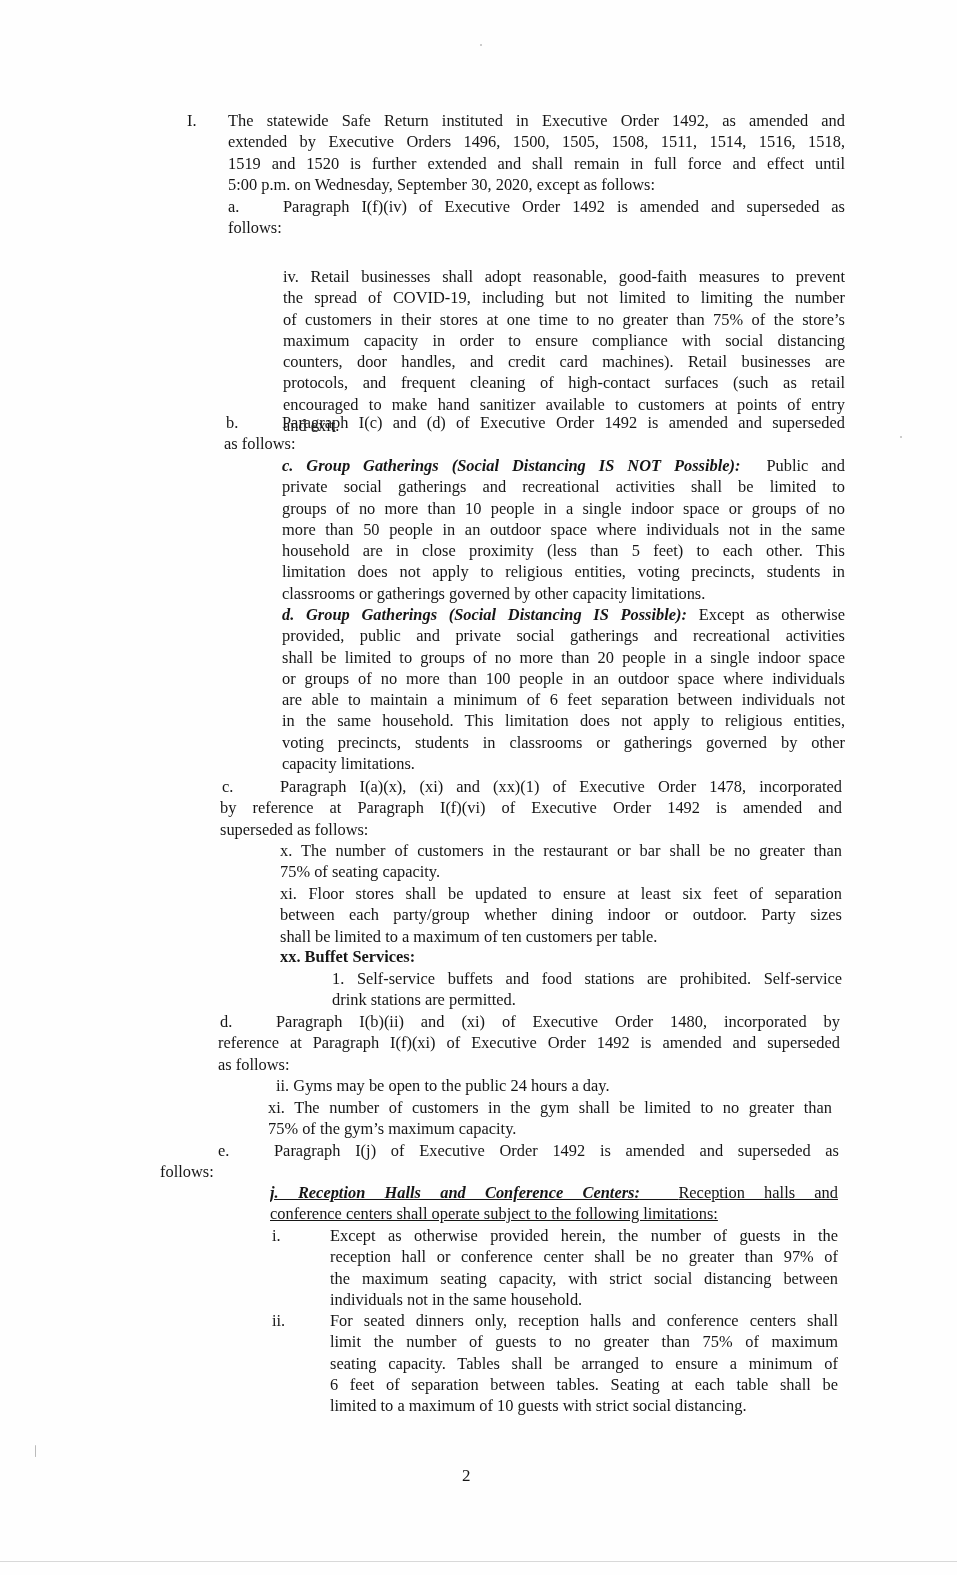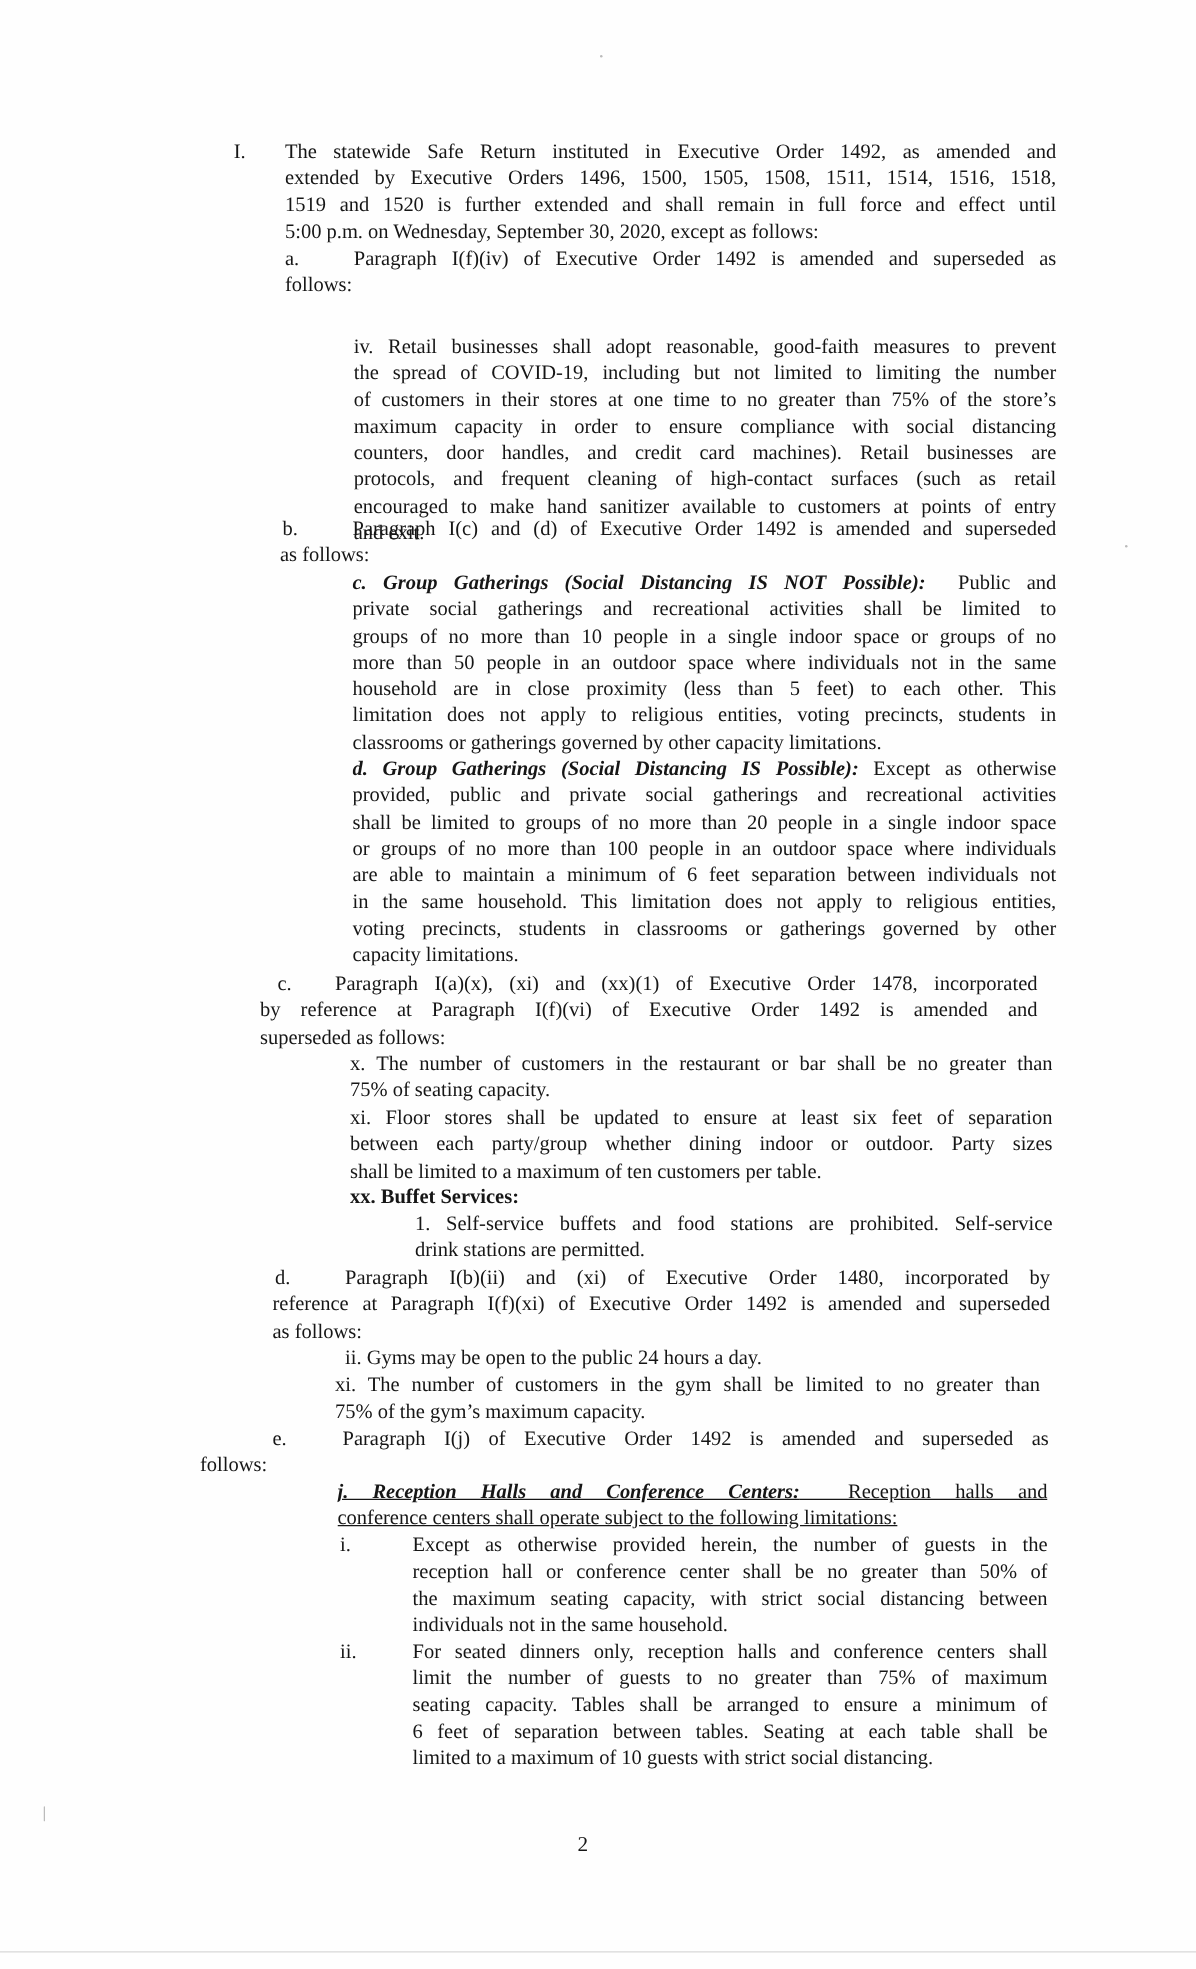--- a/index.html
+++ b/index.html
@@ -63,21 +63,21 @@
     <span class="ln">provided, public and private social gatherings and recreational activities</span>
     <span class="ln">shall be limited to groups of no more than 20 people in a single indoor space</span>
     <span class="ln">or groups of no more than 100 people in an outdoor space where individuals</span>
     <span class="ln">are able to maintain a minimum of 6 feet separation between individuals not</span>
     <span class="ln">in the same household. This limitation does not apply to religious entities,</span>
     <span class="ln">voting precincts, students in classrooms or gatherings governed by other</span>
     <span class="ln last">capacity limitations.</span>
   </div>
 
   <div class="t" style="left:222px;top:776px;">c.</div>
-  <div class="blk" style="left:208px;top:776px;width:622px;">
+  <div class="blk" style="left:220px;top:776px;width:622px;">
     <span class="ln" style="padding-left:60px;">Paragraph I(a)(x), (xi) and (xx)(1) of Executive Order 1478, incorporated</span>
     <span class="ln">by reference at Paragraph I(f)(vi) of Executive Order 1492 is amended and</span>
     <span class="ln last">superseded as follows:</span>
   </div>
   <div class="blk" style="left:280px;top:840px;width:562px;">
     <span class="ln">x. The number of customers in the restaurant or bar shall be no greater than</span>
     <span class="ln last">75% of seating capacity.</span>
   </div>
   <div class="blk" style="left:280px;top:883px;width:562px;">
     <span class="ln">xi. Floor stores shall be updated to ensure at least six feet of separation</span>
@@ -107,21 +107,21 @@
     <span class="ln" style="padding-left:114px;">Paragraph I(j) of Executive Order 1492 is amended and superseded as</span>
     <span class="ln last">follows:</span>
   </div>
   <div class="blk" style="left:270px;top:1182px;width:568px;text-decoration:underline;">
     <span class="ln"><span class="bi">j. Reception Halls and Conference Centers:</span>&nbsp;&nbsp;<span>Reception halls and</span></span>
     <span class="ln last">conference centers shall operate subject to the following limitations:</span>
   </div>
   <div class="t" style="left:272px;top:1225px;">i.</div>
   <div class="blk" style="left:330px;top:1225px;width:508px;">
     <span class="ln">Except as otherwise provided herein, the number of guests in the</span>
-    <span class="ln">reception hall or conference center shall be no greater than 50% of</span>
+    <span class="ln">reception hall or conference center shall be no greater than 97% of</span>
     <span class="ln">the maximum seating capacity, with strict social distancing between</span>
     <span class="ln last">individuals not in the same household.</span>
   </div>
   <div class="t" style="left:272px;top:1310px;">ii.</div>
   <div class="blk" style="left:330px;top:1310px;width:508px;">
     <span class="ln">For seated dinners only, reception halls and conference centers shall</span>
     <span class="ln">limit the number of guests to no greater than 75% of maximum</span>
     <span class="ln">seating capacity. Tables shall be arranged to ensure a minimum of</span>
     <span class="ln">6 feet of separation between tables. Seating at each table shall be</span>
     <span class="ln last">limited to a maximum of 10 guests with strict social distancing.</span>

